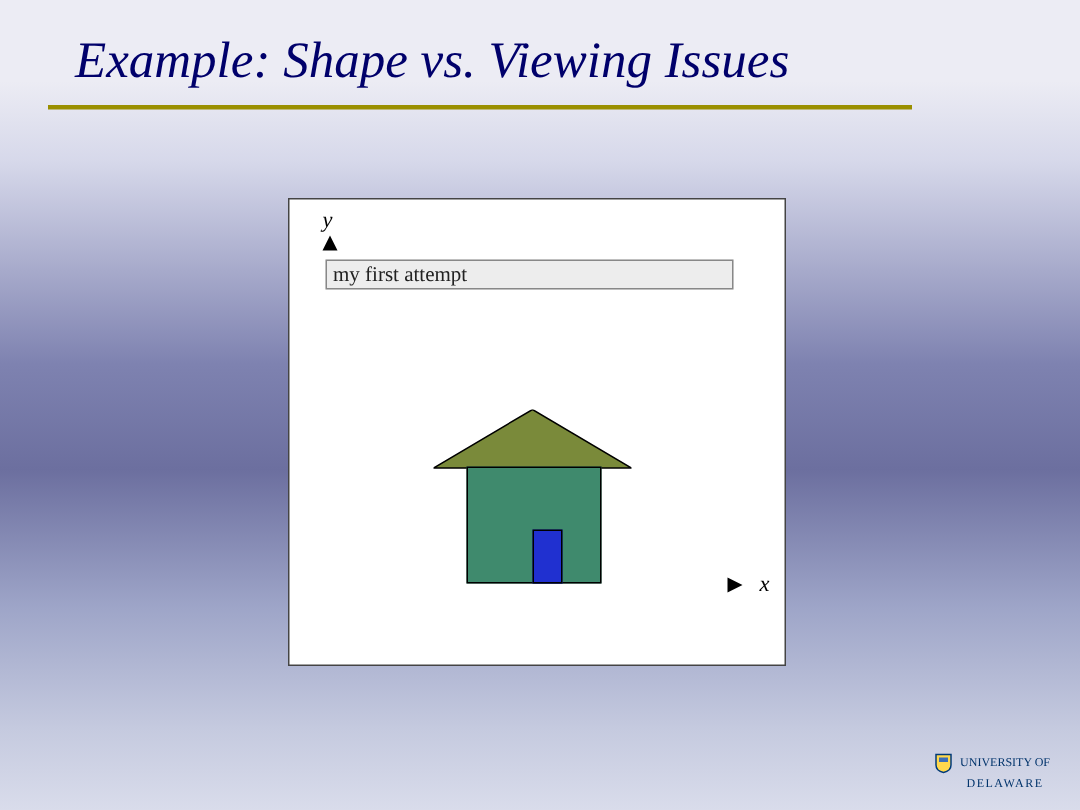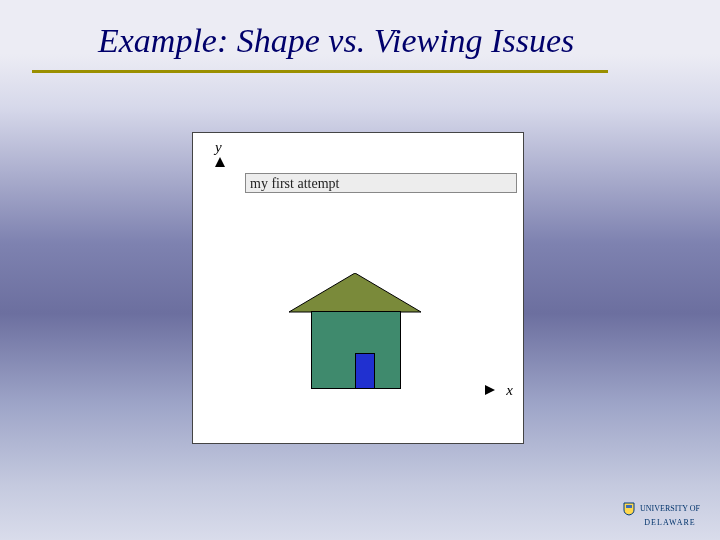--- a/index.html
+++ b/index.html
@@ -16,21 +16,20 @@
     background: linear-gradient(to bottom, #ececf4 0%, #ececf4 10%, #d6d8ea 20%, #7e82b0 45%, #6c6f9f 58%, #9ea5c8 75%, #c5cadf 90%, #d9dceb 100%);
     position: relative;
   }
   .title {
     position: absolute;
     top: 22px;
     left: 50px;
     font-size: 34px;
     font-style: italic;
     color: #00006b;
-    margin-left: 48px;
   }
   .title-underline {
     position: absolute;
     top: 70px;
     left: 32px;
     width: 576px;
     height: 3px;
     background: #9a8f00;
   }
   .figure {
@@ -87,21 +86,20 @@
     width: 272px;
     height: 20px;
     background: #ededed;
     border: 1px solid #888;
     font-family: 'Times New Roman', serif;
     font-size: 14px;
     color: #222;
     padding-left: 4px;
     line-height: 20px;
     box-sizing: border-box;
-    margin-left: 28px;
   }
   .house-wall {
     position: absolute;
     left: 118px;
     bottom: 54px;
     width: 88px;
     height: 76px;
     background: #3f8a6d;
     border: 1px solid #000;
   }

